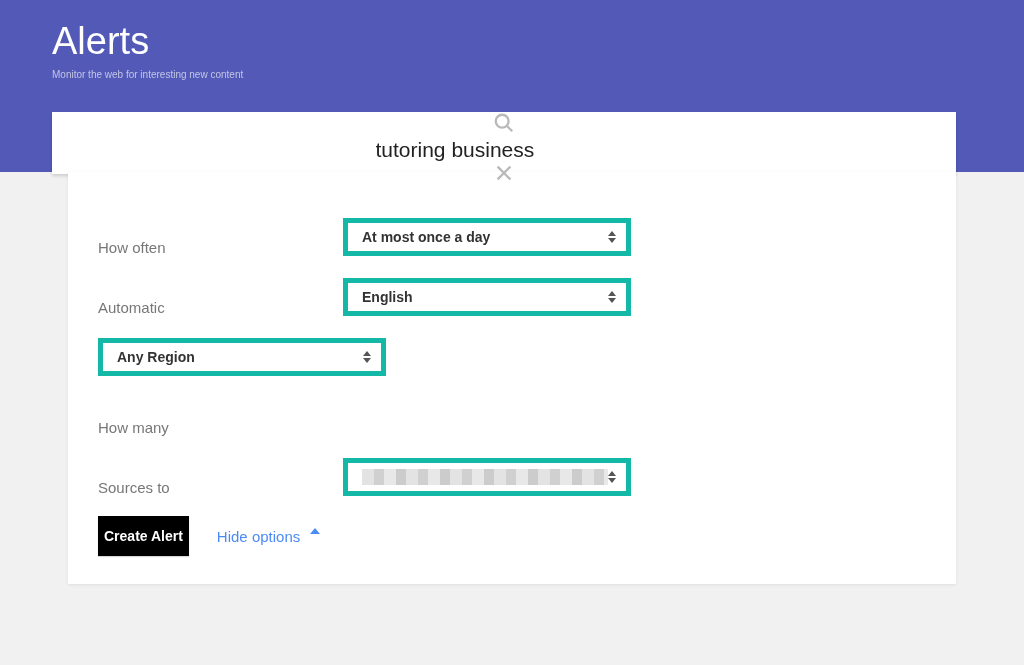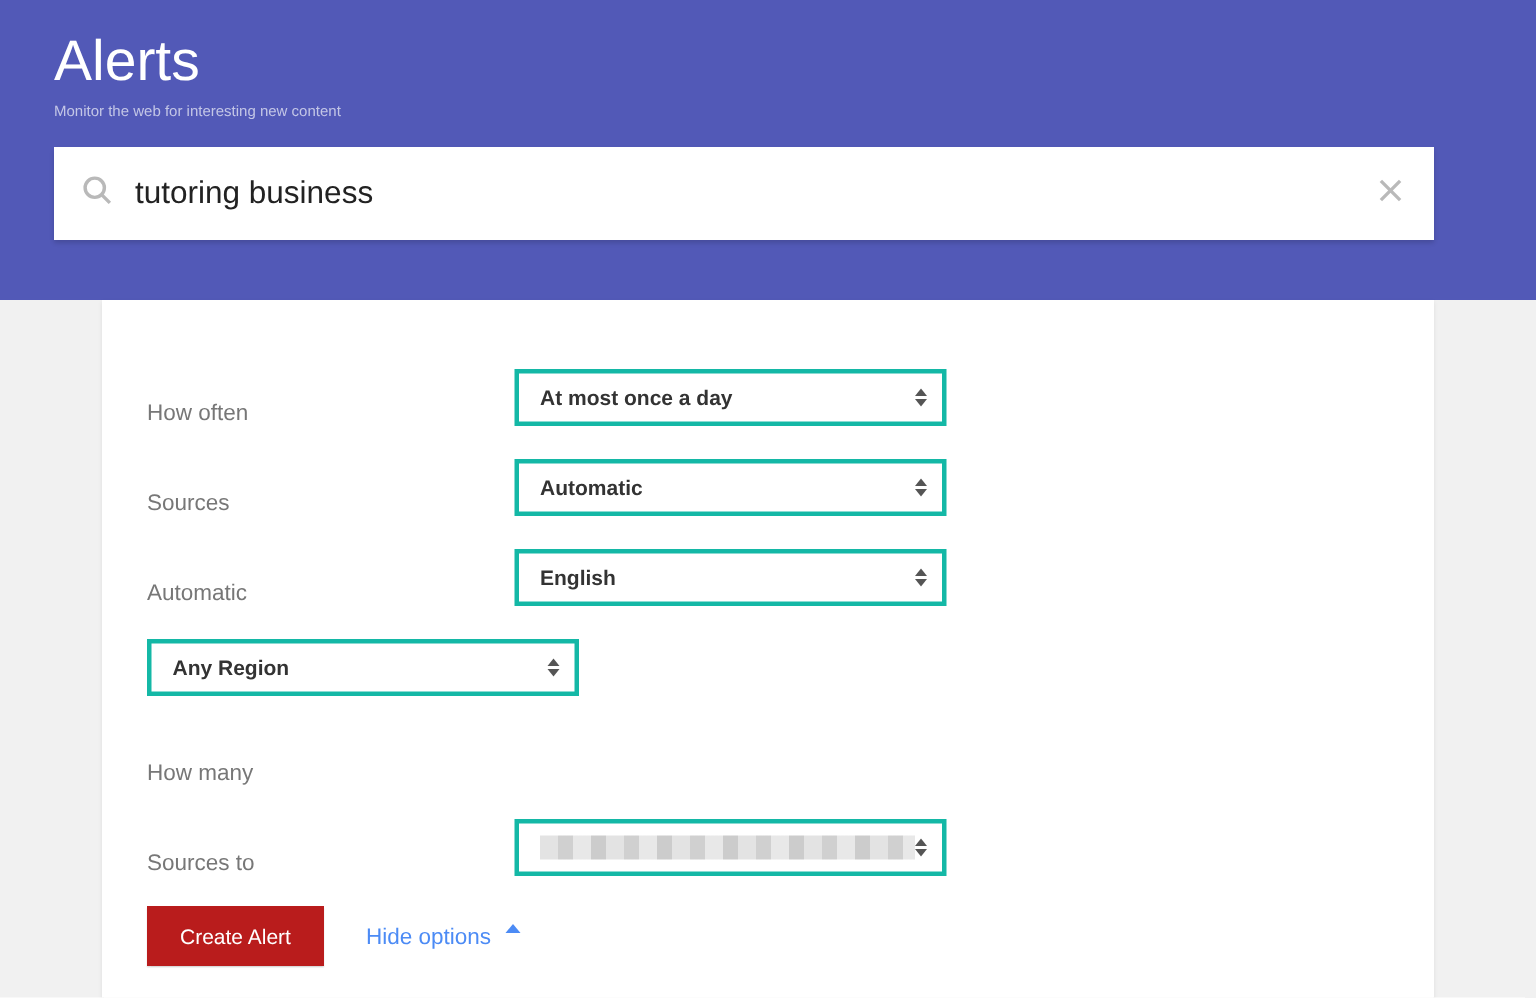--- a/index.html
+++ b/index.html
@@ -5,42 +5,43 @@
   * { box-sizing: border-box; margin: 0; padding: 0; }
   body {
     font-family: Arial, Helvetica, sans-serif;
     background: #f1f1f1;
     width: 1024px;
     height: 665px;
     overflow: hidden;
   }
   .header {
     background: #5259b7;
-    padding: 20px 68px 16px 36px;
-    height: 200px;
+    padding: 20px 68px 16px 52px;
+    height: 172px;
   }
   .title {
     color: #fff;
     font-size: 38px;
     font-weight: 400;
     margin-bottom: 6px;
   }
   .subtitle {
     color: #c3c6e6;
     font-size: 10px;
     font-weight: 400;
   }
   .search-bar {
-    margin-top: 18px;
+    margin-top: 32px;
     background: #fff;
     height: 62px;
     display: flex;
     align-items: center;
     padding: 0 18px;
     box-shadow: 0 2px 3px rgba(0,0,0,0.15);
+    flex-direction: column;
   }
   .search-icon svg {
     width: 22px;
     height: 22px;
     fill: none;
     stroke: #b9b9b9;
     stroke-width: 2.5;
   }
   .search-input {
     flex: 1;
@@ -73,21 +74,21 @@
     height: 60px;
   }
   .row-label {
     width: 245px;
     color: #777;
     font-size: 15px;
   }
   .select {
     width: 288px;
     height: 38px;
-    border: 3px solid #14b8a6;
+    border: 5px solid #14b8a6;
     background: #fff;
     display: flex;
     align-items: center;
     justify-content: space-between;
     padding: 0 10px 0 14px;
     cursor: pointer;
   }
   .select-value {
     font-size: 14px;
     font-weight: 700;
@@ -122,27 +123,27 @@
       #cccccc 34px, #cccccc 44px
     );
   }
   .actions {
     display: flex;
     align-items: center;
     margin-top: 20px;
     gap: 28px;
   }
   .create-btn {
-    background: #b91c1c;
+    background: #000000;
     color: #fff;
     border: none;
     height: 40px;
-    padding: 0 22px;
+    padding: 0 6px;
     font-size: 14px;
-    font-weight: 400;
+    font-weight: 700;
     cursor: pointer;
     box-shadow: 0 1px 1px rgba(0,0,0,0.15);
   }
   .hide-link {
     color: #4c8bf5;
     font-size: 15px;
     display: flex;
     gap: 10px;
     cursor: pointer;
   }
@@ -184,30 +185,20 @@
       <div class="row-label">How often</div>
       <div class="select">
         <span class="select-value">At most once a day</span>
         <span class="select-caret">
             <span class="tri-up"></span>
             <span class="tri-down"></span>
           </span>
       </div>
     </div>
 
-    <div class="row">
-      <div class="row-label">Sources</div>
-      <div class="select">
-        <span class="select-value">Automatic</span>
-        <span class="select-caret">
-            <span class="tri-up"></span>
-            <span class="tri-down"></span>
-          </span>
-      </div>
-    </div>
 
     <div class="row">
       <div class="row-label">Automatic</div>
       <div class="select">
         <span class="select-value">English</span>
         <span class="select-caret">
             <span class="tri-up"></span>
             <span class="tri-down"></span>
           </span>
       </div>

